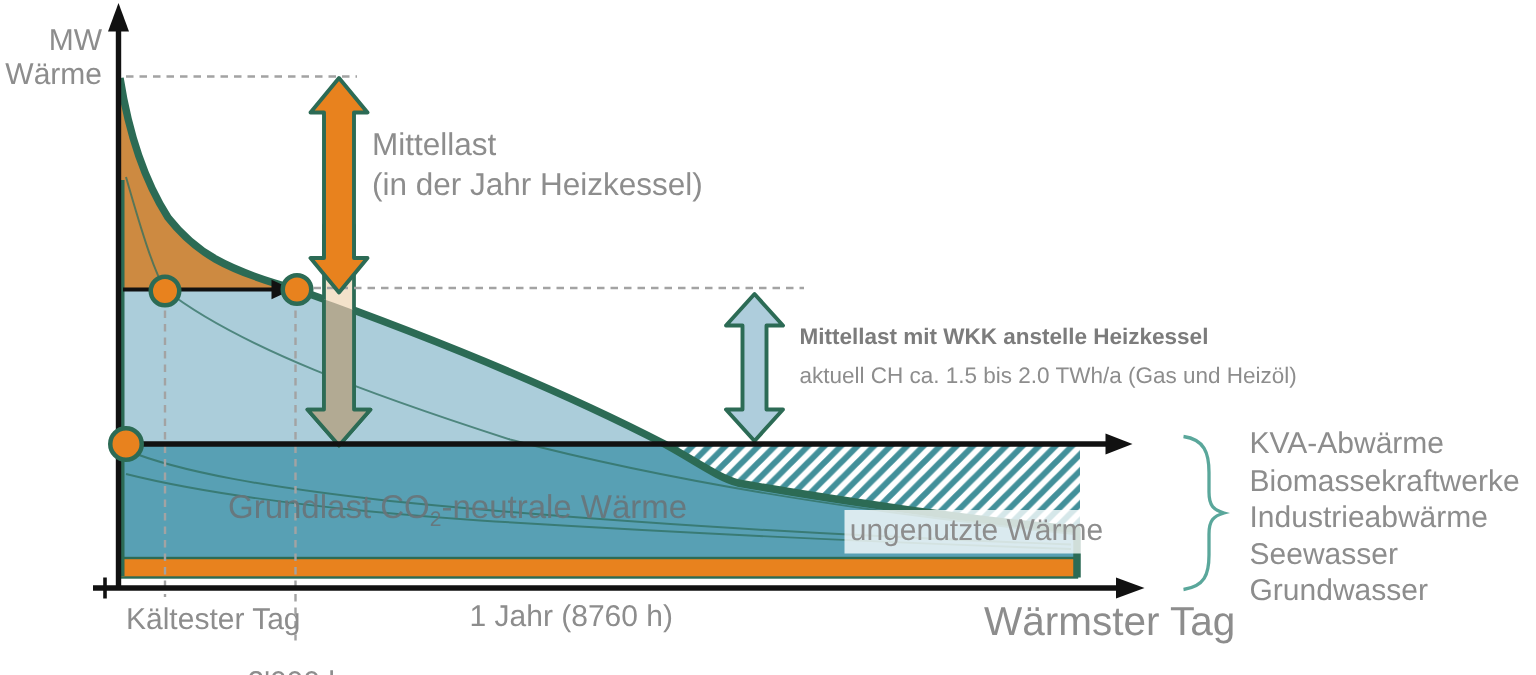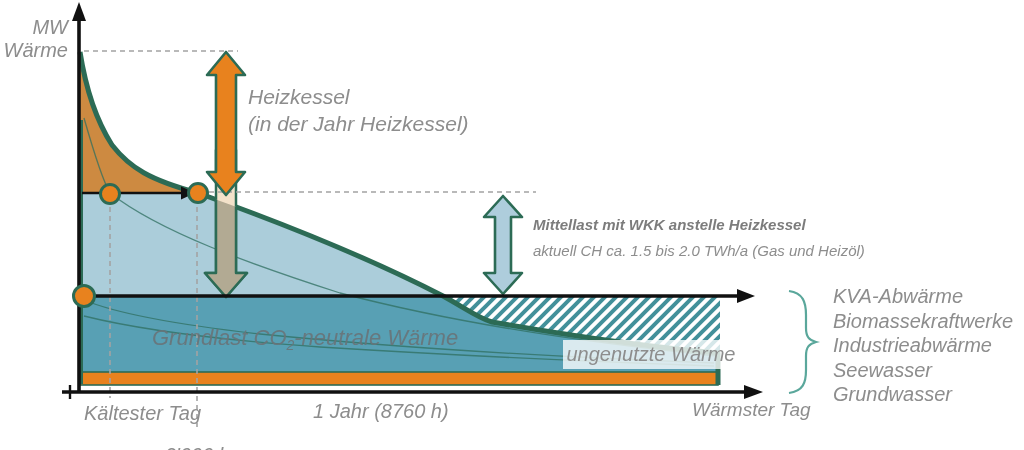--- a/index.html
+++ b/index.html
@@ -1,31 +1,31 @@
 <!DOCTYPE html>
 <html><head>
 <meta charset="utf-8">
 <style>
   html,body{margin:0;padding:0;background:#fff;}
   #stage{position:relative;width:1024px;height:450px;background:#fff;overflow:hidden;
          font-family:"Liberation Sans","DejaVu Sans",sans-serif;}
   #diagram-svg{position:absolute;left:0;top:0;}
-  .lbl{position:absolute;color:#8d8d8d;white-space:nowrap;font-style:italic;}
+  .lbl{position:absolute;color:#8d8d8d;white-space:nowrap;}
   #mw-label{left:0;top:16px;width:68px;text-align:right;font-size:20px;line-height:23px;}
   #spitzenlast-label{left:248px;top:83px;font-size:21px;line-height:27px;}
   #mittellast-label{left:533px;top:212px;font-size:15px;line-height:26px;}
   #mittellast-label .b{font-weight:bold;color:#7c7c7c;}
   #unused-heat-label{left:563px;top:302px;width:172px;text-align:center;font-size:20px;
       padding:3px 2px;background:rgba(255,255,255,0.78);margin-top:38px;}
   #grundlast-label{left:152px;top:325px;font-size:22px;color:rgba(104,116,122,0.92);}
   #grundlast-label sub{font-size:14px;}
   #x-coldest{left:84px;top:402px;font-size:20px;}
   #x-hours{left:165px;top:428px;font-size:20px;margin-top:16px;}
   #x-year{left:313px;top:400px;font-size:20px;}
-  #x-warmest{left:692px;top:399px;font-size:19px;}
+  #x-warmest{left:656px;top:399px;font-size:27px;}
   #sources-list{left:833px;top:284px;font-size:20px;line-height:24.5px;}
 </style>
 </head>
 <body>
 
 <div id="stage">
 
   <svg id="diagram-svg" width="1024" height="450" viewBox="0 0 1024 450">
     <defs>
       <pattern id="hatch" width="11" height="11" patternUnits="userSpaceOnUse">
@@ -108,21 +108,21 @@
     <path d="M789,291 C803,293 806,302 806,315 L806,328 C806,337 809,340 816,342
              C809,344 806,347 806,356 L806,370 C806,383 803,391 789,393" fill="none" stroke="#5aa79b" stroke-width="2.2"></path>
   </svg>
 
   <div class="lbl" id="mw-label">
     <div>MW</div>
     <div>Wärme</div>
   </div>
 
   <div class="lbl" id="spitzenlast-label">
-    <div>Heizkessel</div>
+    <div>Mittellast</div>
     <div>(in der Jahr Heizkessel)</div>
   </div>
 
   <div class="lbl" id="mittellast-label">
     <div class="b">Mittellast mit WKK anstelle Heizkessel</div>
     <div>aktuell CH ca. 1.5  bis 2.0 TWh/a (Gas und Heizöl)</div>
   </div>
 
   <div class="lbl" id="unused-heat-label">ungenutzte Wärme</div>
 

